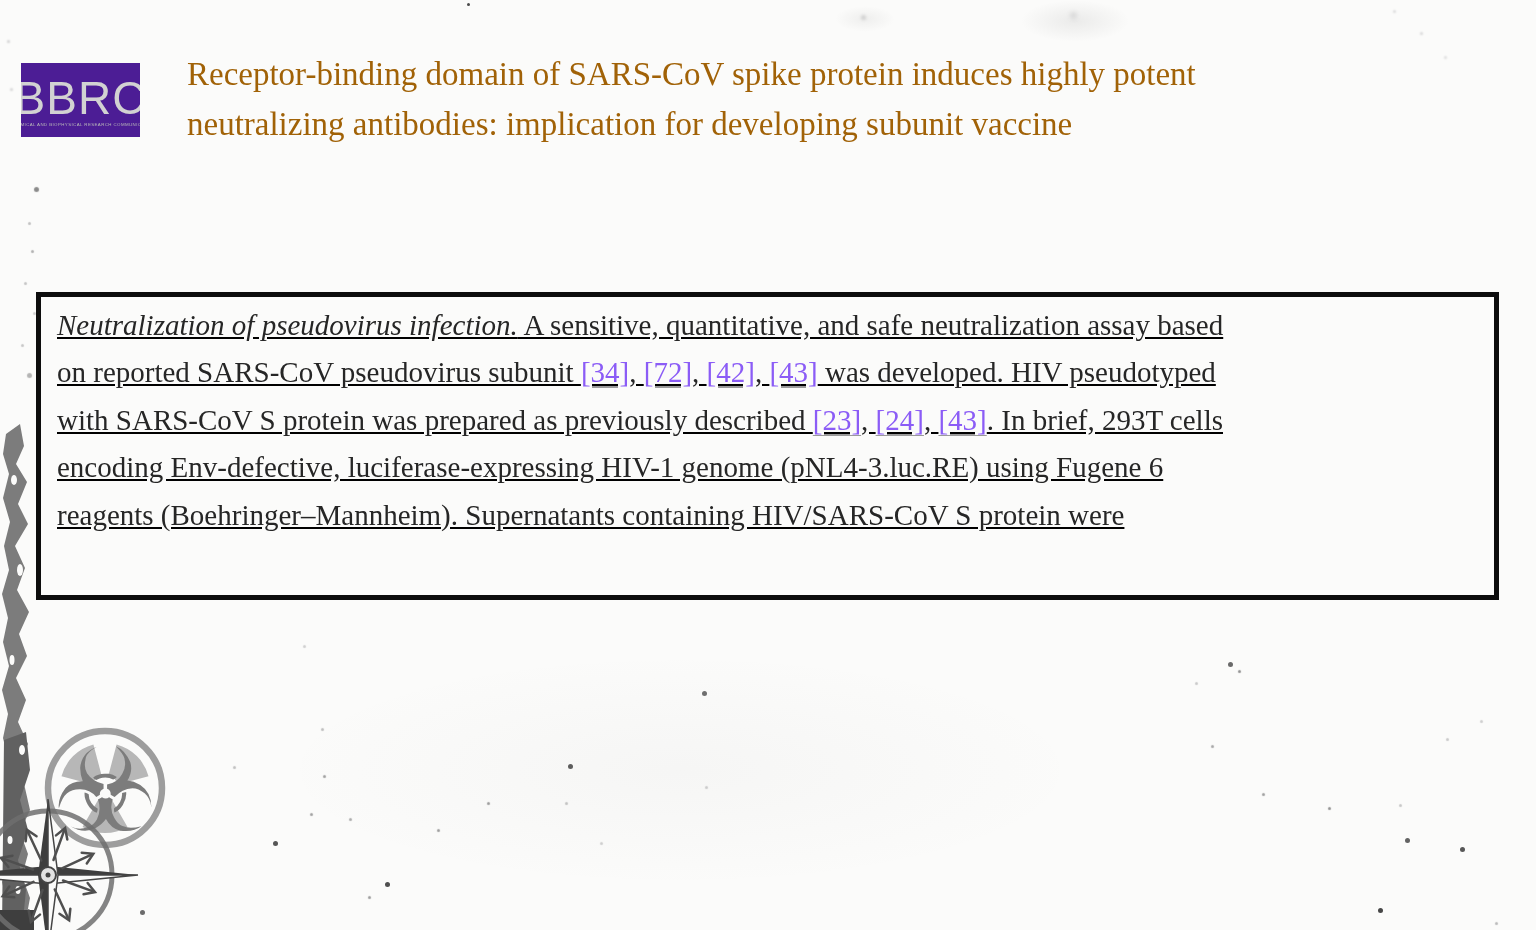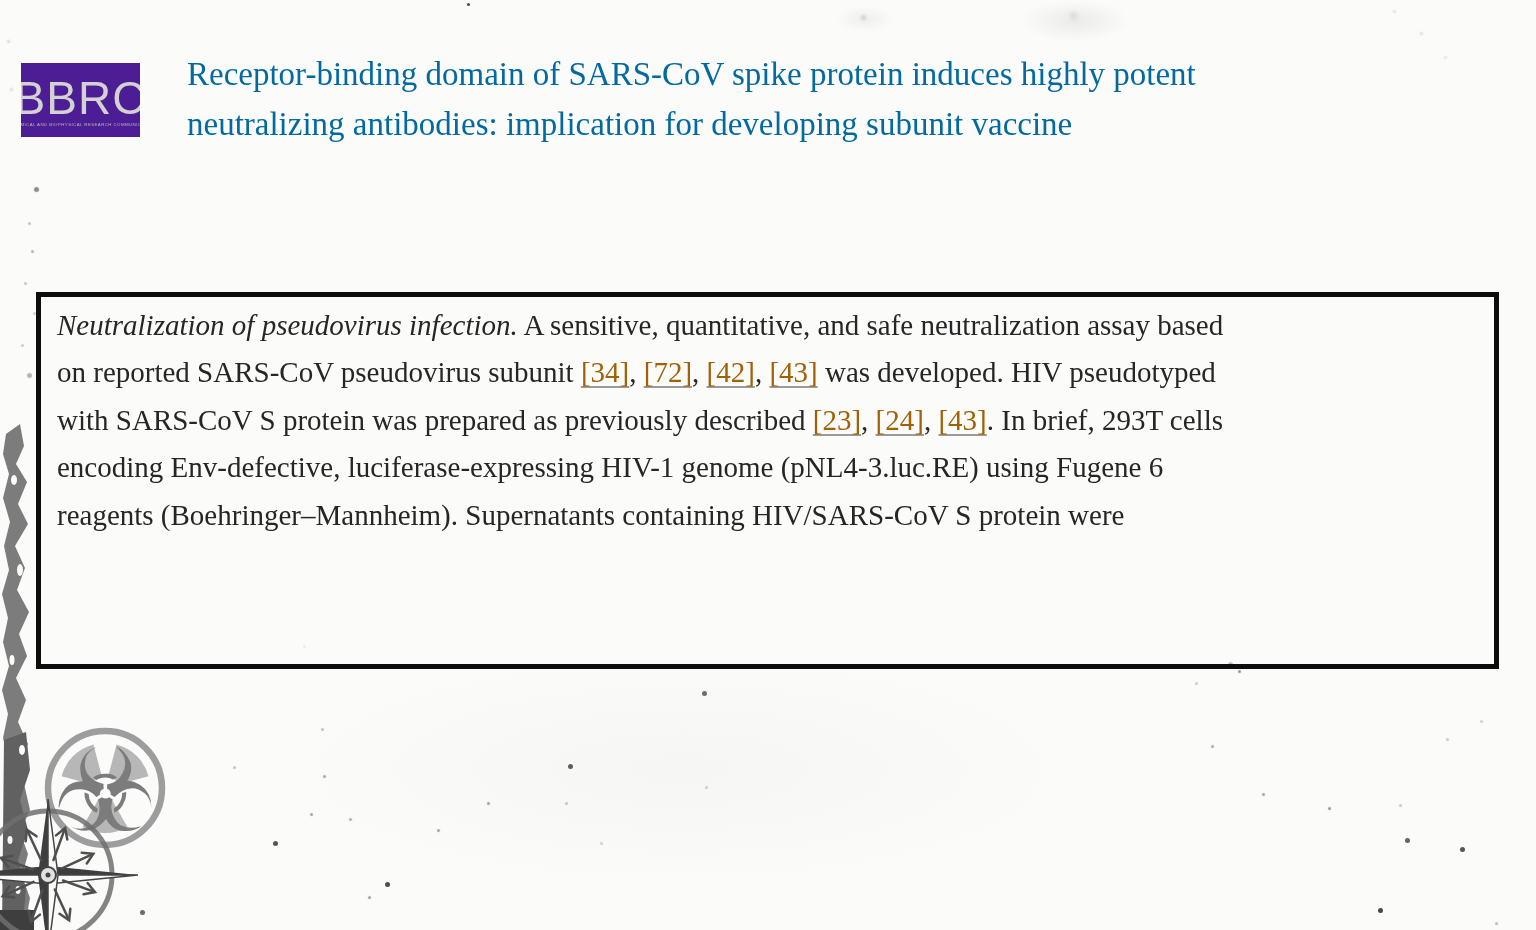--- a/index.html
+++ b/index.html
@@ -35,28 +35,28 @@
 
   
   .logo{position:absolute;left:21px;top:63px;width:119px;height:74px;background:#4c1d95;
         display:flex;flex-direction:column;align-items:center;justify-content:center;overflow:hidden;}
   .logo .acr{color:#d2d2d2;font-family:"Liberation Sans",sans-serif;font-size:46px;line-height:46px;
         font-weight:400;letter-spacing:1px;margin-top:2px;}
   .logo .cap{color:#b9b9b9;font-family:"Liberation Sans",sans-serif;font-size:4.4px;line-height:7px;
         letter-spacing:.4px;white-space:nowrap;}
 
   
-  .title{position:absolute;left:187px;top:50px;color:#0369a1;font-size:33px;line-height:49.5px;white-space:nowrap;}
+  .title{position:absolute;left:187px;top:50px;color:#a16207;font-size:33px;line-height:49.5px;white-space:nowrap;}
 
   
-  .xbox{position:absolute;left:36px;top:292px;width:1463px;height:377px;box-sizing:border-box;
-        border:5px solid #0d0d0d;background:rgba(251,251,250,.6);padding:5px 24px 0 16px;}
+  .xbox{position:absolute;left:36px;top:292px;width:1463px;height:308px;box-sizing:border-box;
+        border:5px solid #0d0d0d;background:rgba(251,251,250,.6);padding:5px 24px 0 16px;text-decoration:underline;}
   .xline{white-space:nowrap;font-size:29px;line-height:47.4px;color:#262626;}
   .xline .ital{font-style:italic;}
-  .xline a.cite{color:#a16207;text-decoration:underline;text-decoration-color:#9a9a9a;
+  .xline a.cite{color:#8b5cf6;text-decoration:underline;text-decoration-color:#9a9a9a;
         text-decoration-thickness:2px;text-underline-offset:4px;cursor:pointer;}
 
   
   .deco{position:absolute;pointer-events:none;}
   .deco.strip{left:0;top:420px;width:36px;height:510px;}
   .deco.bio{left:40px;top:726px;width:130px;height:130px;}
   .deco.compass{left:-52px;top:795px;width:204px;height:140px;}
 </style>
 </head>
 <body>

